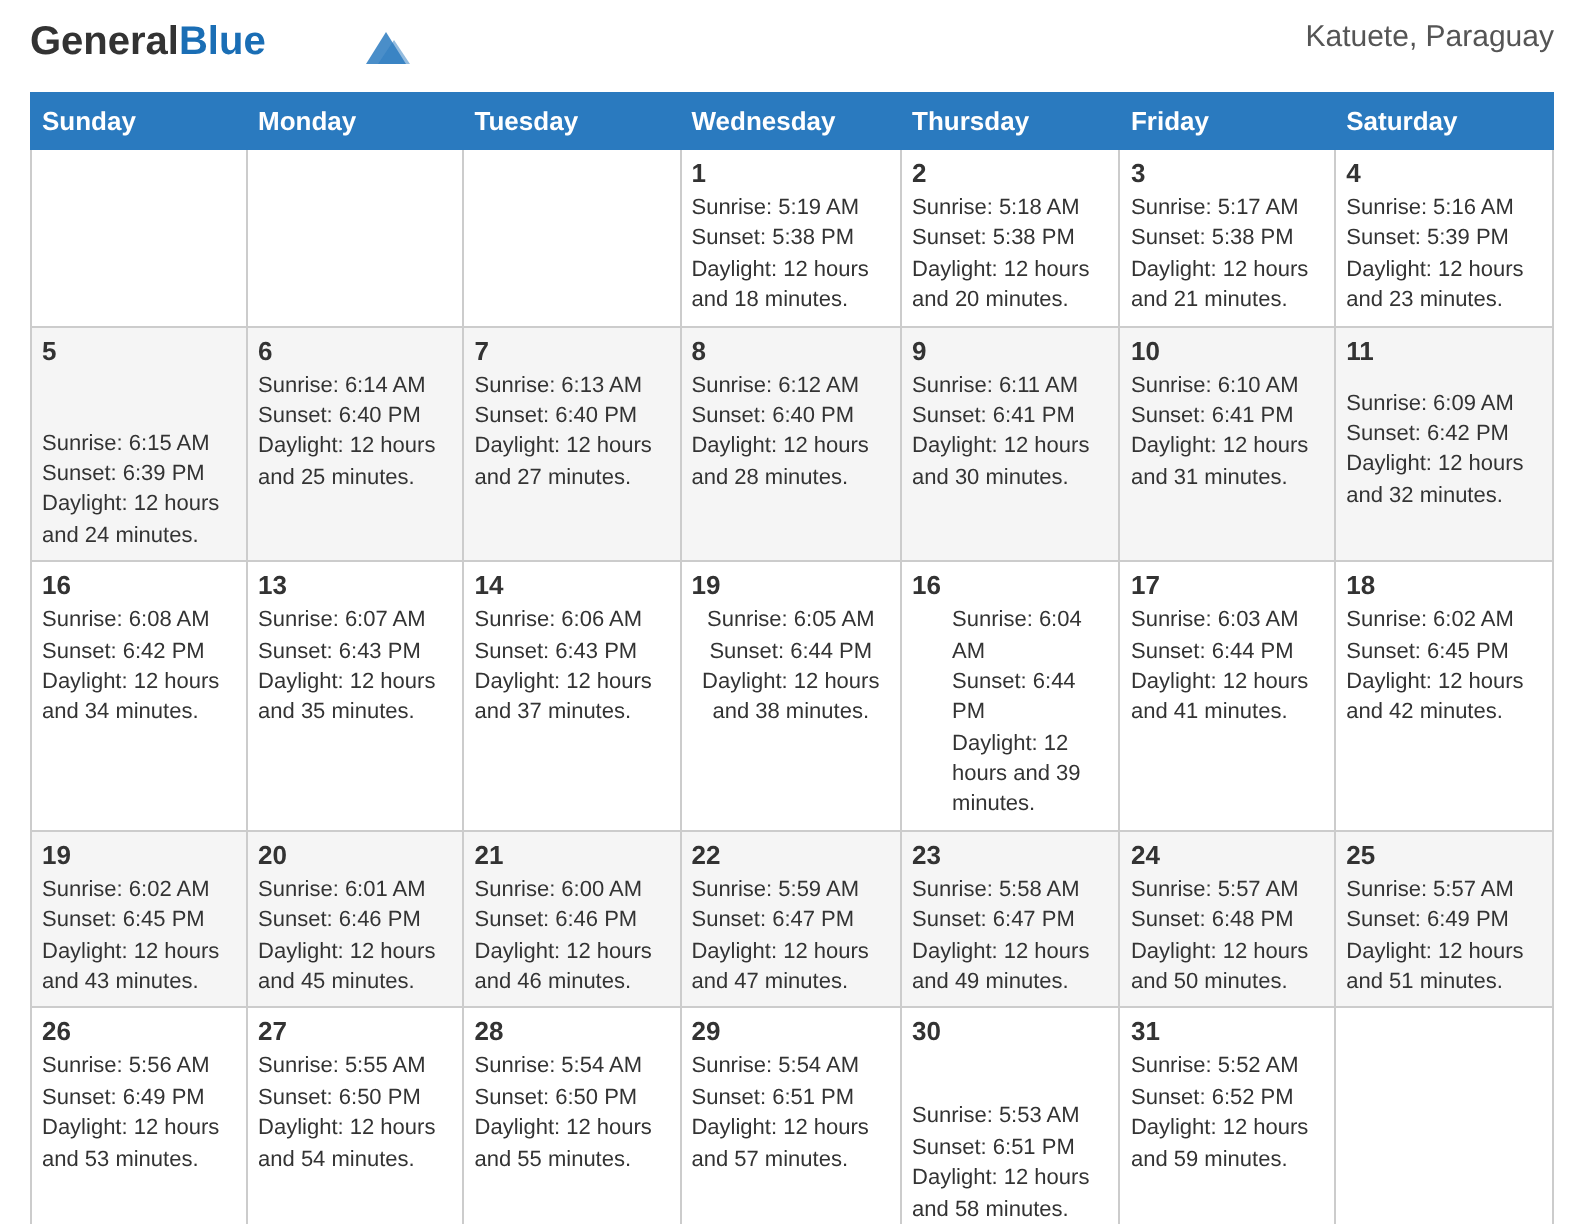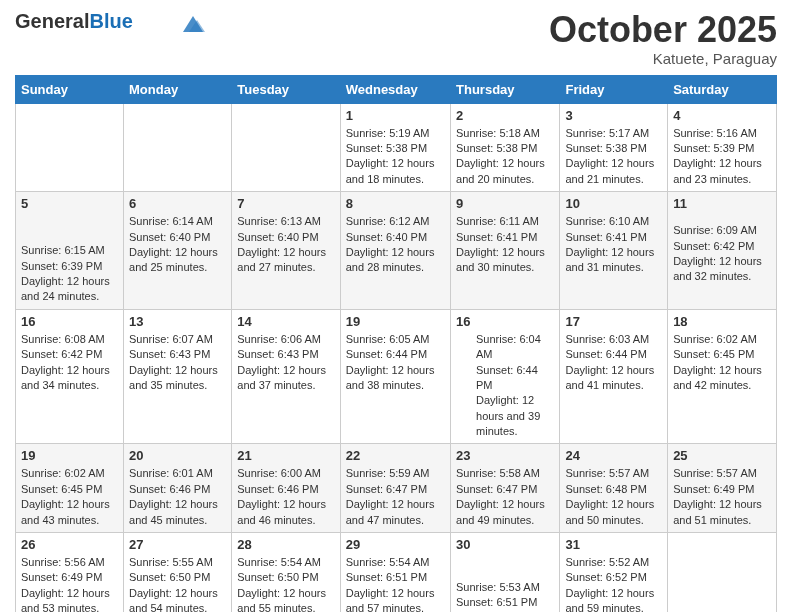--- a/index.html
+++ b/index.html
@@ -109,21 +109,20 @@
       <div class="logo-text">
         <span class="logo-general">General</span><span class="logo-blue">Blue</span>
       </div>
     </div>
     <svg class="logo-icon" viewBox="0 0 28 28">
       <polygon points="4,22 14,6 24,22" fill="#2a7abf" opacity="0.85"></polygon>
       <polygon points="10,22 18,10 26,22" fill="#2a7abf" opacity="0.5"></polygon>
     </svg>
   </div>
   <div class="title-block">
-    <div class="month-title">October 2025</div>
     <div class="location">Katuete, Paraguay</div>
   </div>
 </div>
 
 <table>
   <thead>
     <tr>
     <th>Sunday</th>
         <th>Monday</th>
         <th>Tuesday</th>
@@ -221,21 +220,21 @@
 Daylight: 12 hours and 35 minutes.</div>
         </td>
         <td>
           <div class="day-num">14</div>
           <div class="day-info" style="white-space: pre-line;">Sunrise: 6:06 AM
 Sunset: 6:43 PM
 Daylight: 12 hours and 37 minutes.</div>
         </td>
         <td>
           <div class="day-num">19</div>
-          <div class="day-info" style="white-space: pre-line;">Sunrise: 6:05 AM
+          <div class="day-info" style="white-space: pre-line; text-align: center;">Sunrise: 6:05 AM
 Sunset: 6:44 PM
 Daylight: 12 hours and 38 minutes.</div>
         </td>
         <td>
           <div class="day-num">16</div>
           <div class="day-info" style="white-space: pre-line; margin-left: 20px;">Sunrise: 6:04 AM
 Sunset: 6:44 PM
 Daylight: 12 hours and 39 minutes.</div>
         </td>
         <td>

